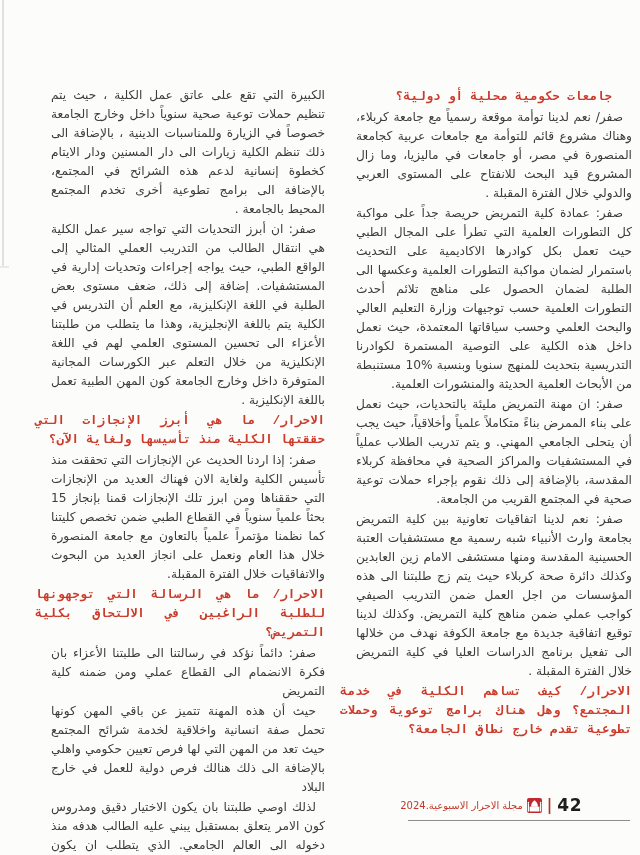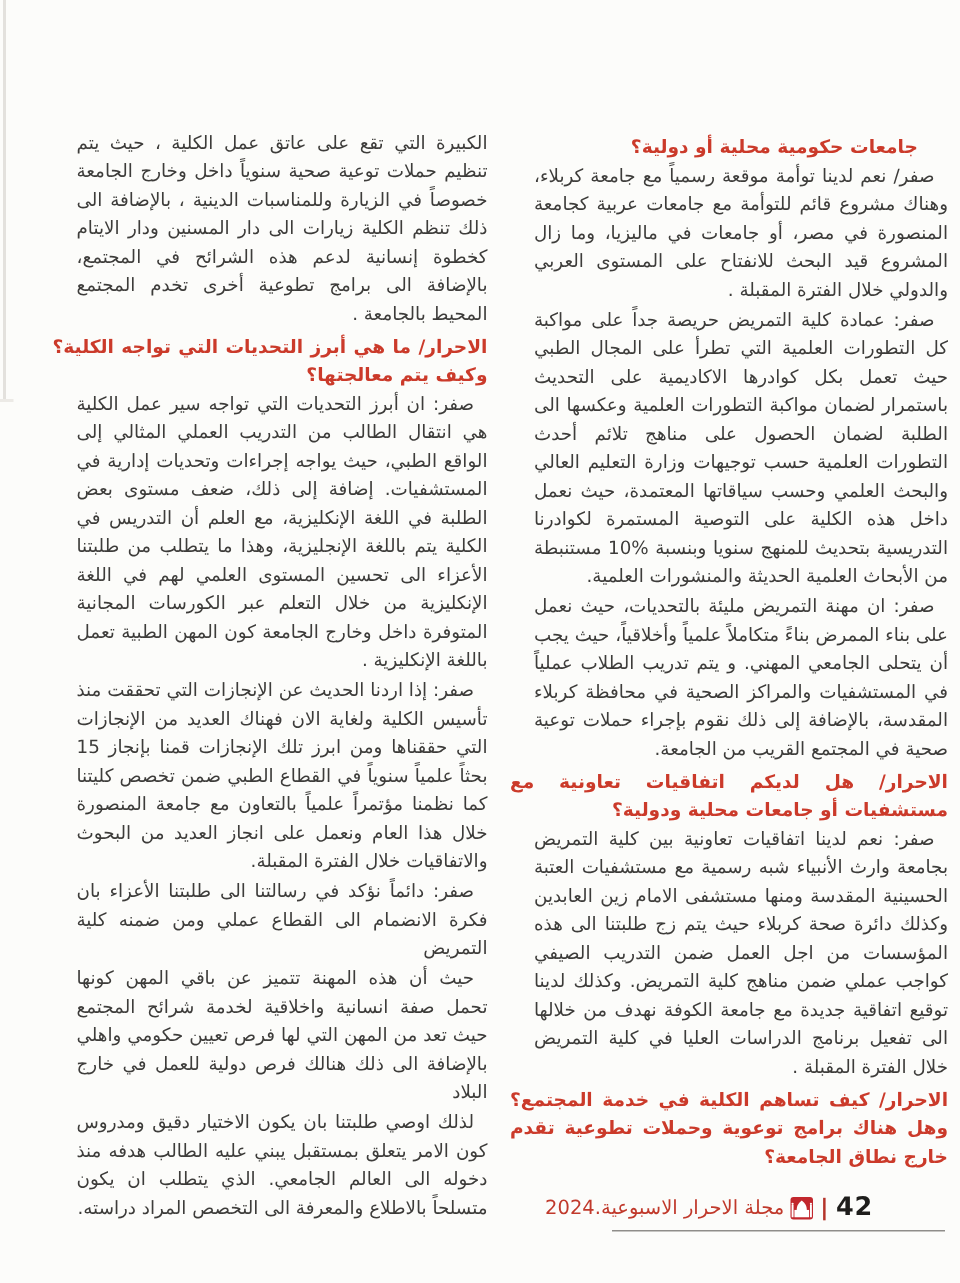--- a/index.html
+++ b/index.html
@@ -31,20 +31,21 @@
     text-align:justify;
   }
   .col-right{width:292px;}
   .col-left{width:290px;}
   .q{
     margin:2px 0 1px 0;
     font-size:12.4px;
     line-height:19px;
     font-weight:bold;
     color:#cb3a2a;
+    font-family:Liberation Mono, monospace;
   }
   .q.first{text-indent:20px;}
   .a{
     margin:0 0 1px 16px;
     font-size:12.2px;
     line-height:19px;
     color:#3d3c3a;
     text-indent:9px;
   }
   .a.noindent{text-indent:0;}
@@ -71,21 +72,21 @@
   }
   .logo{
     width:15px;height:15px;
     background:#c2272d;
     border-radius:2px;
     display:flex;align-items:flex-end;justify-content:center;
     overflow:hidden;
   }
   .logo svg{display:block;}
   .mag{
-    font-size:13px;
+    font-size:10px;
     color:#c0392b;
   }
   .footer-rule{
     position:absolute;
     top:820px;right:10px;
     width:222px;height:1px;
     background:#8f8d8a;
   }
 </style>
 </head>
@@ -95,31 +96,31 @@
   <div class="edge-line"></div>
   <div class="edge-tick"></div>
 
   <main class="content">
 
     <section class="col col-right">
       <h3 class="q first">جامعات حكومية محلية أو دولية؟</h3>
       <p class="a">صفر/ نعم لدينا توأمة موقعة رسمياً مع جامعة كربلاء، وهناك مشروع قائم للتوأمة مع جامعات عربية كجامعة المنصورة في مصر، أو جامعات في ماليزيا، وما زال المشروع قيد البحث للانفتاح على المستوى العربي والدولي خلال الفترة المقبلة .</p>
       <p class="a">صفر: عمادة كلية التمريض حريصة جداً على مواكبة كل التطورات العلمية التي تطرأ على المجال الطبي حيث تعمل بكل كوادرها الاكاديمية على التحديث باستمرار لضمان مواكبة التطورات العلمية وعكسها الى الطلبة لضمان الحصول على مناهج تلائم أحدث التطورات العلمية حسب توجيهات وزارة التعليم العالي والبحث العلمي وحسب سياقاتها المعتمدة، حيث نعمل داخل هذه الكلية على التوصية المستمرة لكوادرنا التدريسية بتحديث للمنهج سنويا وبنسبة %10 مستنبطة من الأبحاث العلمية الحديثة والمنشورات العلمية.</p>
       <p class="a">صفر: ان مهنة التمريض مليئة بالتحديات، حيث نعمل على بناء الممرض بناءً متكاملاً علمياً وأخلاقياً، حيث يجب أن يتحلى الجامعي المهني. و يتم تدريب الطلاب عملياً في المستشفيات والمراكز الصحية في محافظة كربلاء المقدسة، بالإضافة إلى ذلك نقوم بإجراء حملات توعية صحية في المجتمع القريب من الجامعة.</p>
-      <h3 class="q">الاحرار/ هل لديكم اتفاقيات تعاونية مع مستشفيات أو جامعات محلية ودولية؟</h3>
       <p class="a">صفر: نعم لدينا اتفاقيات تعاونية بين كلية التمريض بجامعة وارث الأنبياء شبه رسمية مع مستشفيات العتبة الحسينية المقدسة ومنها مستشفى الامام زين العابدين وكذلك دائرة صحة كربلاء حيث يتم زج طلبتنا الى هذه المؤسسات من اجل العمل ضمن التدريب الصيفي كواجب عملي ضمن مناهج كلية التمريض. وكذلك لدينا توقيع اتفاقية جديدة مع جامعة الكوفة نهدف من خلالها الى تفعيل برنامج الدراسات العليا في كلية التمريض خلال الفترة المقبلة .</p>
       <h3 class="q">الاحرار/ كيف تساهم الكلية في خدمة المجتمع؟ وهل هناك برامج توعوية وحملات تطوعية تقدم خارج نطاق الجامعة؟</h3>
 
     </section>
 
     <section class="col col-left">
       <p class="a noindent">الكبيرة التي تقع على عاتق عمل الكلية ، حيث يتم تنظيم حملات توعية صحية سنوياً داخل وخارج الجامعة خصوصاً في الزيارة وللمناسبات الدينية ، بالإضافة الى ذلك تنظم الكلية زيارات الى دار المسنين ودار الايتام كخطوة إنسانية لدعم هذه الشرائح في المجتمع، بالإضافة الى برامج تطوعية أخرى تخدم المجتمع المحيط بالجامعة .</p>
-      <h3 class="q">الاحرار/ ما هي أبرز التحديات التي تواجه الكلية؟ وكيف يتم معالجتها؟</h3>
       <p class="a">صفر: ان أبرز التحديات التي تواجه سير عمل الكلية هي انتقال الطالب من التدريب العملي المثالي إلى الواقع الطبي، حيث يواجه إجراءات وتحديات إدارية في المستشفيات. إضافة إلى ذلك، ضعف مستوى بعض الطلبة في اللغة الإنكليزية، مع العلم أن التدريس في الكلية يتم باللغة الإنجليزية، وهذا ما يتطلب من طلبتنا الأعزاء الى تحسين المستوى العلمي لهم في اللغة الإنكليزية من خلال التعلم عبر الكورسات المجانية المتوفرة داخل وخارج الجامعة كون المهن الطبية تعمل باللغة الإنكليزية .</p>
+      <h3 class="q">الاحرار/ ما هي أبرز الإنجازات التي حققتها الكلية منذ تأسيسها ولغاية الآن؟</h3>
       <p class="a">صفر: إذا اردنا الحديث عن الإنجازات التي تحققت منذ تأسيس الكلية ولغاية الان فهناك العديد من الإنجازات التي حققناها ومن ابرز تلك الإنجازات قمنا بإنجاز 15 بحثاً علمياً سنوياً في القطاع الطبي ضمن تخصص كليتنا كما نظمنا مؤتمراً علمياً بالتعاون مع جامعة المنصورة خلال هذا العام ونعمل على انجاز العديد من البحوث والاتفاقيات خلال الفترة المقبلة.</p>
+      <h3 class="q">الاحرار/ ما هي الرسالة التي توجهونها للطلبة الراغبين في الالتحاق بكلية التمريض؟</h3>
       <p class="a">صفر: دائماً نؤكد في رسالتنا الى طلبتنا الأعزاء بان فكرة الانضمام الى القطاع عملي ومن ضمنه كلية التمريض</p>
       <p class="a">حيث أن هذه المهنة تتميز عن باقي المهن كونها تحمل صفة انسانية واخلاقية لخدمة شرائح المجتمع حيث تعد من المهن التي لها فرص تعيين حكومي واهلي بالإضافة الى ذلك هنالك فرص دولية للعمل في خارج البلاد</p>
       <p class="a">لذلك اوصي طلبتنا بان يكون الاختيار دقيق ومدروس كون الامر يتعلق بمستقبل يبني عليه الطالب هدفه منذ دخوله الى العالم الجامعي. الذي يتطلب ان يكون متسلحاً بالاطلاع والمعرفة الى التخصص المراد دراسته.</p>
     </section>
 
   </main>
 
   <div class="footer">
     <span class="pagenum">42</span>
     <span class="sep">|</span>

